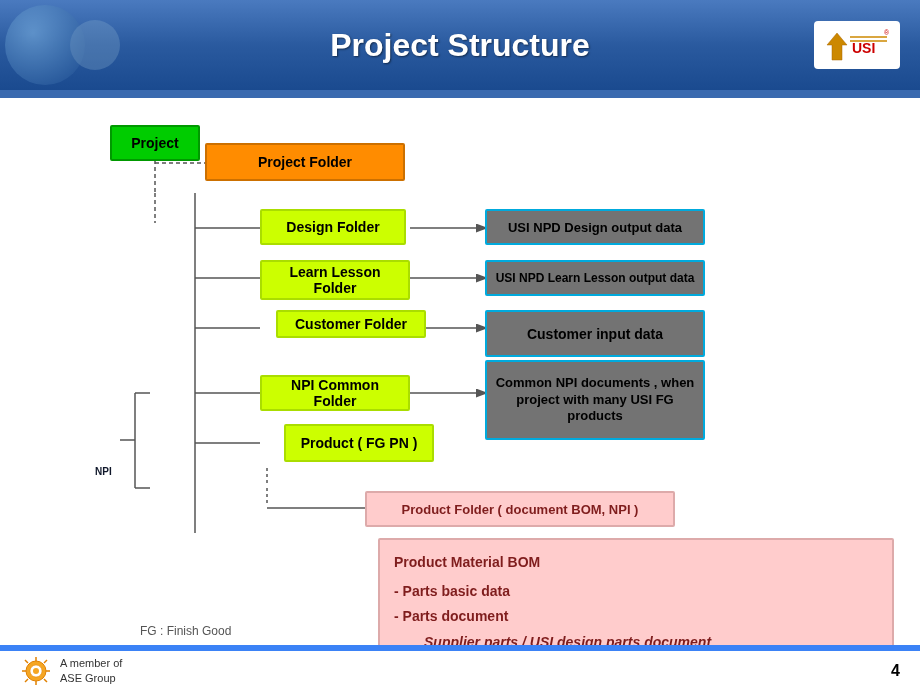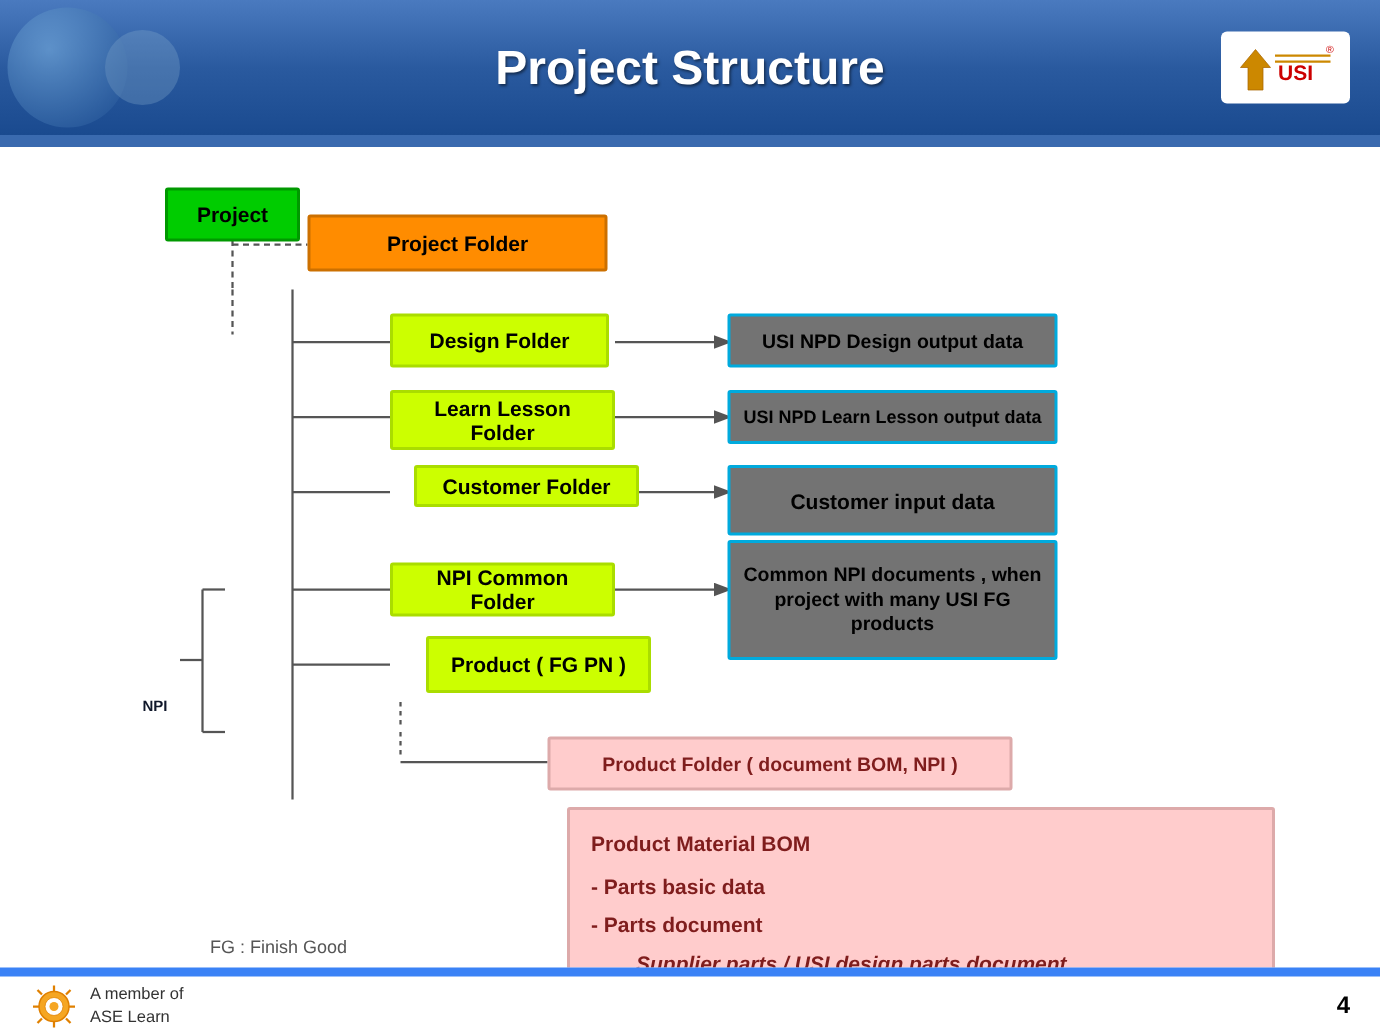--- a/index.html
+++ b/index.html
@@ -307,21 +307,21 @@
     </div>
 
     <div class="box box-cyan" style="left:465px; top:247px; width:220px; height:80px; font-size:13px; line-height:1.3; flex-direction:column; padding:6px;">
       <span>Common NPI documents , when project with many USI FG products</span>
     </div>
 
     <div class="box box-pink" style="left:345px; top:378px; width:310px; height:36px; font-size:13px;">
       <span>Product Folder ( document BOM, NPI )</span>
     </div>
 
-    <div class="box box-pink" style="left:358px; top:425px; width:472px; height:120px; flex-direction:column; align-items:flex-start; justify-content:flex-start; padding:10px 14px; font-size:14px; line-height:1.8;">
+    <div class="box box-pink" style="left:358px; top:425px; width:516px; height:120px; flex-direction:column; align-items:flex-start; justify-content:flex-start; padding:10px 14px; font-size:14px; line-height:1.8;">
       <div style="font-weight:bold; margin-bottom:4px;">Product Material BOM</div>
       <div>- Parts basic data</div>
       <div>- Parts document</div>
       <div style="padding-left:30px; font-style:italic;">Supplier parts / USI design parts document</div>
     </div>
 
   </div>
 </div>
 
 <div id="fg-note">FG : Finish Good</div>
@@ -337,16 +337,16 @@
     <line x1="16" y1="26" x2="16" y2="30" stroke="#e08000" stroke-width="1.5"></line>
     <line x1="2" y1="16" x2="6" y2="16" stroke="#e08000" stroke-width="1.5"></line>
     <line x1="26" y1="16" x2="30" y2="16" stroke="#e08000" stroke-width="1.5"></line>
     <line x1="5" y1="5" x2="8" y2="8" stroke="#e08000" stroke-width="1.5"></line>
     <line x1="24" y1="24" x2="27" y2="27" stroke="#e08000" stroke-width="1.5"></line>
     <line x1="27" y1="5" x2="24" y2="8" stroke="#e08000" stroke-width="1.5"></line>
     <line x1="5" y1="27" x2="8" y2="24" stroke="#e08000" stroke-width="1.5"></line>
   </svg>
   <div id="footer-text">
     <div>A member of</div>
-    <div>ASE Learn</div>
+    <div>ASE Group</div>
   </div>
   <div id="footer-page">4</div>
 </div>
 
 </body></html>

